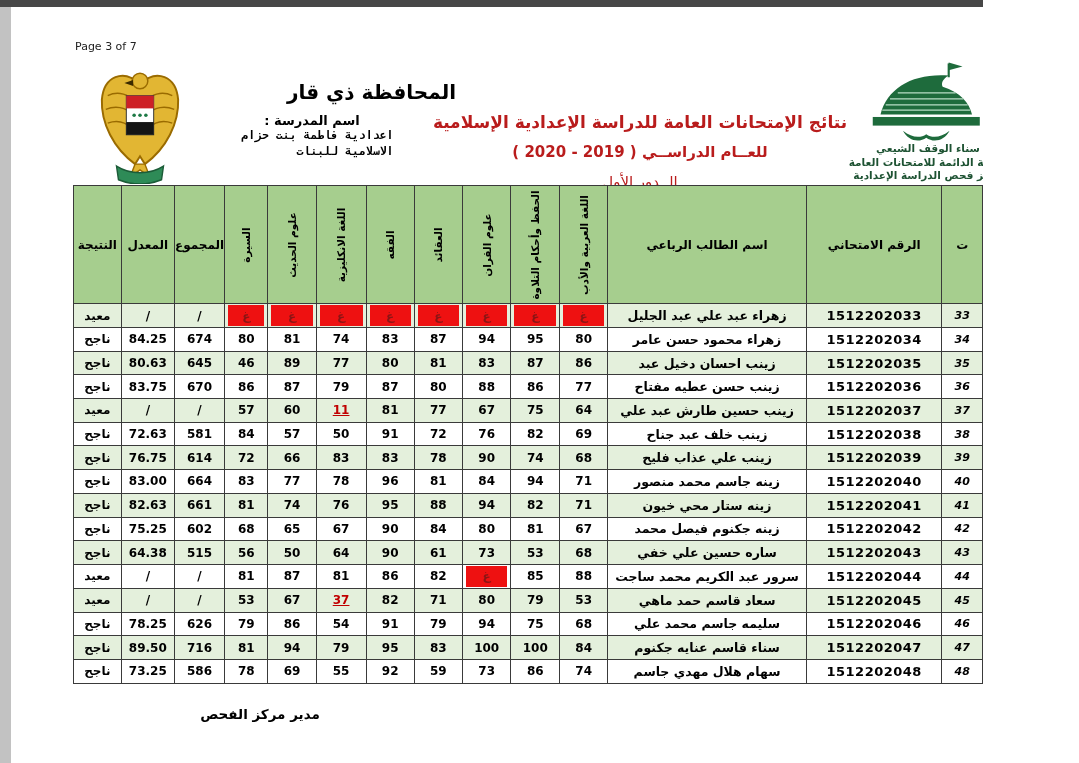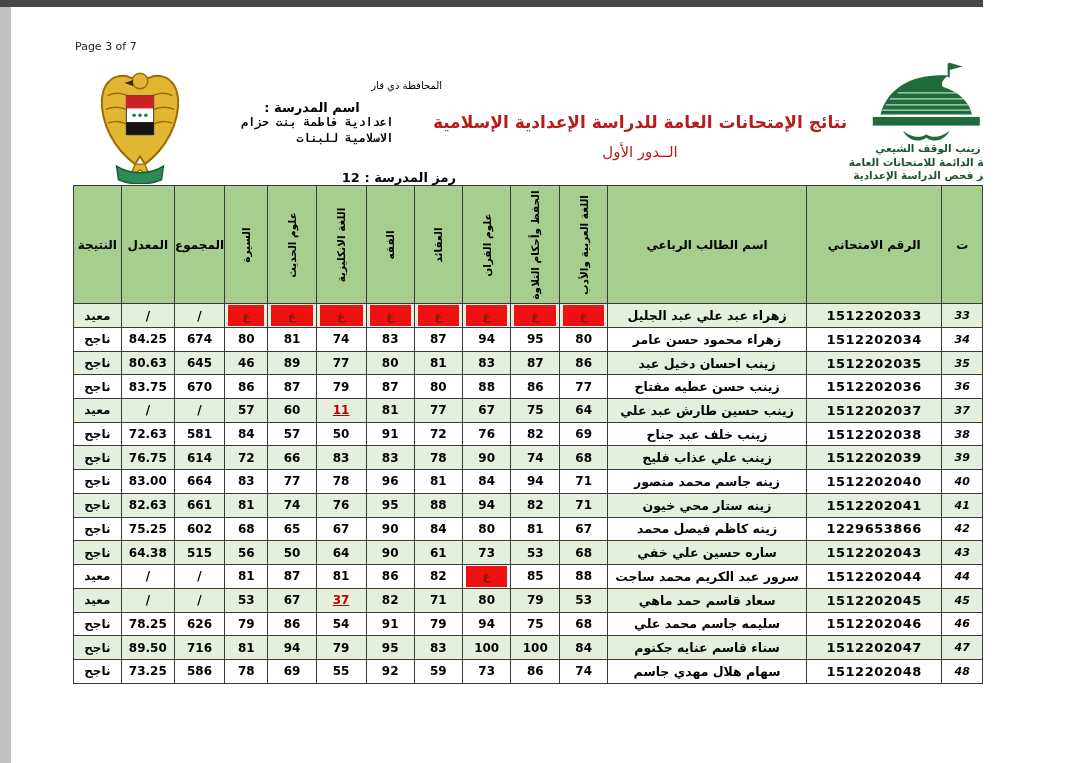--- a/index.html
+++ b/index.html
@@ -11,21 +11,21 @@
 
   .page-label { position:absolute; left:75px; top:40px; font-size:11px; color:#222; }
 
   
   .titles { position:absolute; left:430px; top:68px; width:420px; text-align:center; direction:rtl; color:#b91c1c;margin-top:44px; }
   .titles .t1 { font-size:17px; font-weight:bold; margin-bottom:11px; }
   .titles .t2 { font-size:15px; font-weight:bold; margin-bottom:12px; }
   .titles .t3 { font-size:15px; font-weight:normal; }
 
   .school { position:absolute; left:168px; top:80px; width:288px; direction:rtl; color:#000; }
-  .school .gov { font-size:10px; font-weight:normal; margin-bottom:9px; margin-right:14px; }
+  .school .gov { font-size:20px; font-weight:bold; margin-bottom:9px; margin-right:0; }
   .school .srow { display:flex; align-items:center; font-size:13px; font-weight:bold;flex-direction:column; }
   .school .sname-val { font-size:11.5px; font-weight:bold; width:168px; margin-right:5px; line-height:1.35; text-align:right;font-family:Liberation Mono, monospace; }
   .school .scode { font-size:13px; font-weight:bold; margin-top:24px; }
   .school .scode b { font-size:13px; }
 
   .org { position:absolute; left:838px; top:60px; width:180px; text-align:center; direction:rtl; }
   .org svg { display:block; margin:0 auto; }
   .org .ol { font-size:10.5px; font-weight:bold; color:#1d5232; line-height:1.3; }
 
   .eagle { position:absolute; left:96px; top:66px; }
@@ -77,38 +77,39 @@
       <span class="sname-val">اعدادية فاطمة بنت حزام الاسلامية للبنات</span>
     </div>
     <div class="scode">
       <span>رمز المدرسة :</span>
       <b>12</b>
     </div>
   </div>
 
   <div class="titles">
     <div class="t1">نتائج الإمتحانات العامة للدراسة الإعدادية الإسلامية</div>
+    <div class="t2">للعــام الدراســي ( 2019 - 2020 )</div>
     <div class="t3">الــدور الأول</div>
   </div>
 
   <div class="org">
     <svg width="150" height="82" viewBox="0 0 150 95">
       <line x1="99" y1="4" x2="99" y2="20" stroke="#1e6b3c" stroke-width="2.5"></line>
       <path d="M99 3 L115 7.5 L99 12 Z" fill="#1e6b3c"></path>
       <path d="M20 63 C28 32 58 15 99 18 C92 22 90 27 92 31 C112 37 123 50 126 63 Z" fill="#1e6b3c"></path>
       <g stroke="#b9ddc6" stroke-width="1.5">
         <line x1="40" y1="38" x2="107" y2="38"></line>
         <line x1="31" y1="45" x2="116" y2="45"></line>
         <line x1="26" y1="52" x2="121" y2="52"></line>
         <line x1="22" y1="58" x2="124" y2="58"></line>
       </g>
       <rect x="11" y="66" width="124" height="10" fill="#1e6b3c"></rect>
       <path d="M46 82 C56 90 66 91 73 86 C80 91 90 90 100 82 C94 94 81 96 73 90 C65 96 52 94 46 82 Z" fill="#1e6b3c"></path>
     </svg>
-    <div class="ol">زينب الوقف الشيعي</div>
+    <div class="ol">سناء الوقف الشيعي</div>
     <div class="ol">اللجنة الدائمة للامتحانات العامة</div>
     <div class="ol">مركز فحص الدراسة الإعدادية الإسلامية</div>
   </div>
 
   <div class="table-wrap">
     <table id="results-table">
         <colgroup>
           <col style="width: 42px;">
           <col style="width: 138px;">
           <col style="width: 208px;">
@@ -314,22 +315,22 @@
             <td class="c-fiqh">95</td>
             <td class="c-english">76</td>
             <td class="c-hadith">74</td>
             <td class="c-sira">81</td>
             <td class="c-total">661</td>
             <td class="c-average">82.63</td>
             <td class="c-result">ناجح</td>
           </tr>
           <tr>
             <td class="c-t">42</td>
-            <td class="c-exam_no">1229653866</td>
-            <td class="c-name">زينه كاظم فيصل محمد</td>
+            <td class="c-exam_no">1512202042</td>
+            <td class="c-name">زينه جكنوم فيصل محمد</td>
             <td class="c-arabic">67</td>
             <td class="c-hifz">81</td>
             <td class="c-quran">80</td>
             <td class="c-aqaid">84</td>
             <td class="c-fiqh">90</td>
             <td class="c-english">67</td>
             <td class="c-hadith">65</td>
             <td class="c-sira">68</td>
             <td class="c-total">602</td>
             <td class="c-average">75.25</td>
@@ -430,13 +431,14 @@
             <td class="c-hadith">69</td>
             <td class="c-sira">78</td>
             <td class="c-total">586</td>
             <td class="c-average">73.25</td>
             <td class="c-result">ناجح</td>
           </tr>
         </tbody>
       </table>
   </div>
 
+  <div class="footer-sign">مدير مركز الفحص</div>
 </div>
 
 </body></html>

